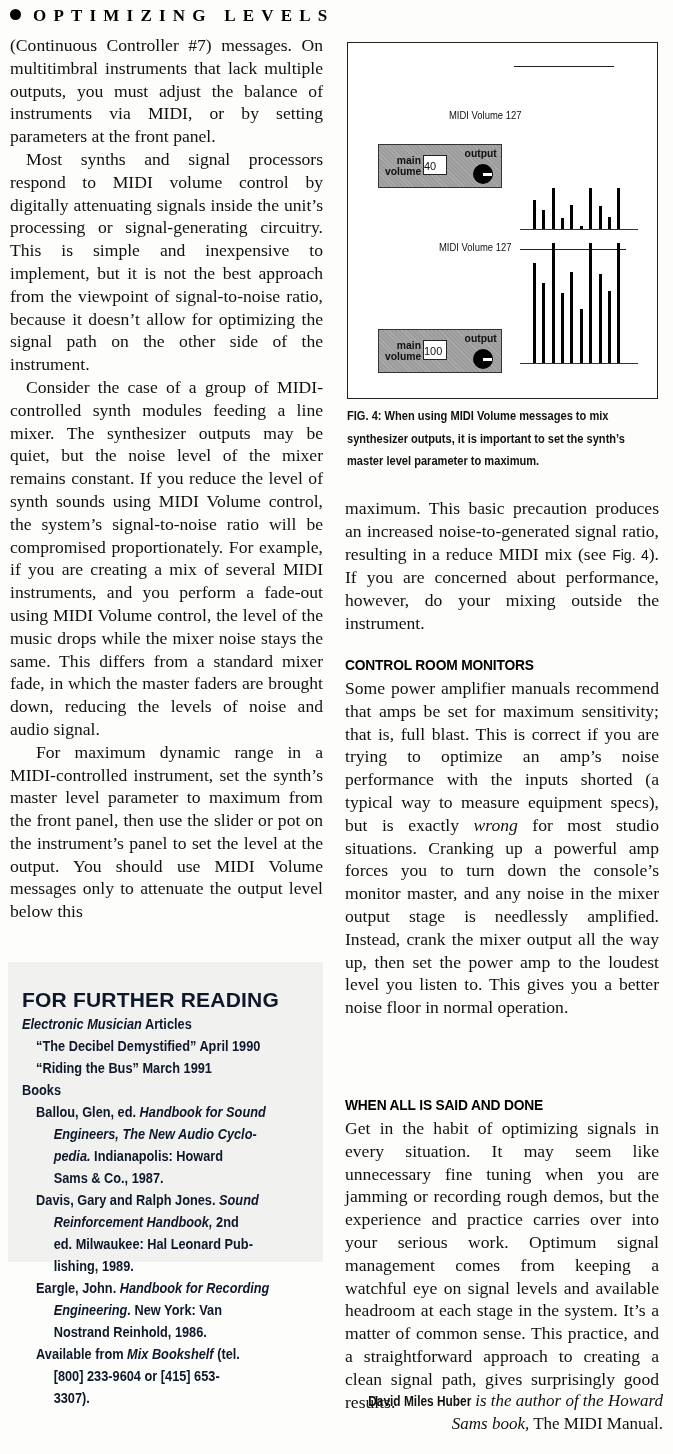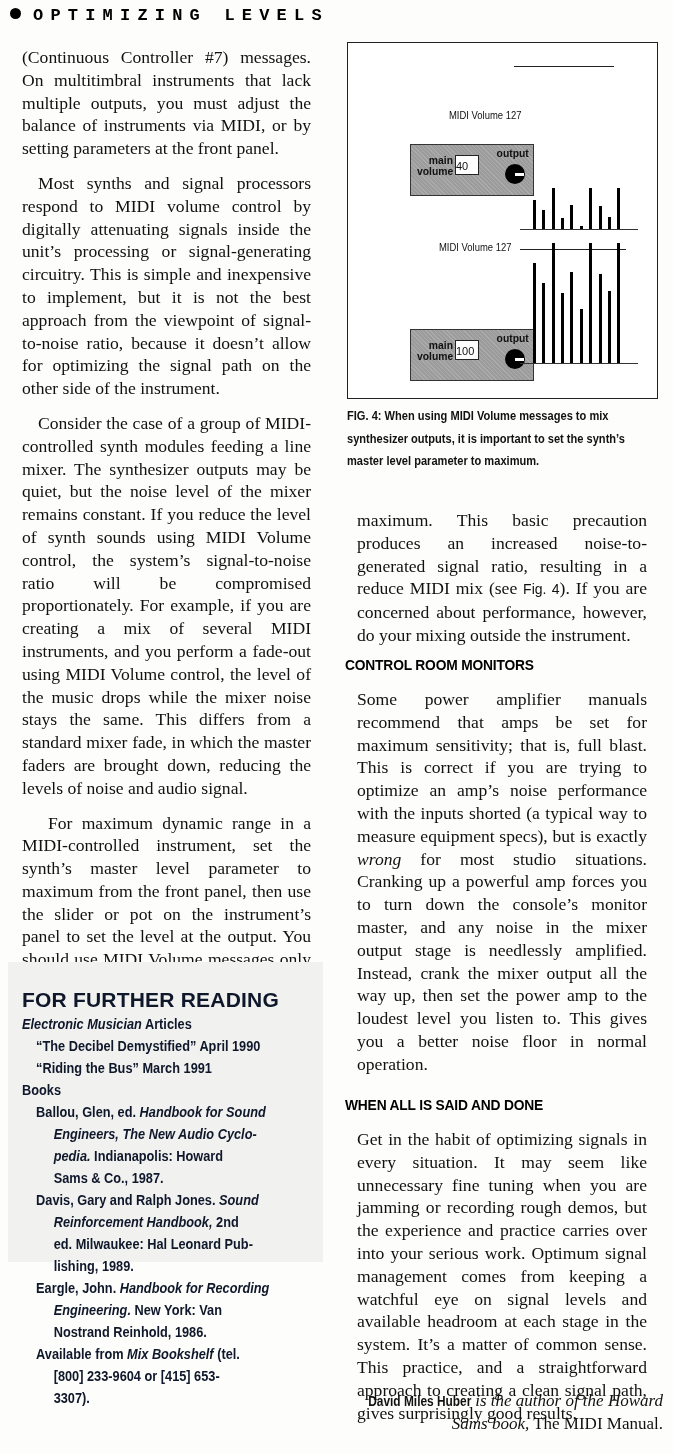--- a/index.html
+++ b/index.html
@@ -1,47 +1,47 @@
 <!DOCTYPE html>
 <html><head>
 <meta charset="utf-8">
 <style>
   html, body { margin:0; padding:0; background:#fdfdfb; }
   body { width:673px; height:1454px; position:relative; overflow:hidden; color:#111; }
   .section-header {
     position:absolute; left:10px; top:6px;
-    font-family:Liberation Mono, monospace; font-weight:bold; font-size:17px;
+    font-family:Liberation Serif, serif; font-weight:bold; font-size:17px;
     letter-spacing:7.2px; color:#000;
   }
   .section-header .bullet { display:inline-block; width:11px; height:11px; background:#000; border-radius:50%; margin-right:12px; vertical-align:1px; }
   .col {
     position:absolute; font-family:"Liberation Serif", serif; font-size:17.6px;
     line-height:22.8px; text-align:justify; color:#111;
   }
-  .col p { margin:12px; }
+  .col p { margin:0; }
   .col p.indent { text-indent:16px; }
   .col p.indent2 { text-indent:26px; }
   .left-col { left:10px; top:34px; width:313px; }
   .right-col-1 { left:345px; top:497px; width:314px; }
   .right-col-2 { left:345px; top:654px; width:314px; }
   .right-col-3 { left:345px; top:1094px; width:314px; }
   .subhead {
     font-family:"Liberation Sans", sans-serif; font-weight:bold; font-size:15px;
     letter-spacing:-0.2px; transform:scaleX(0.92); transform-origin:left; margin-bottom:1px; color:#000;
     height:22px; line-height:22px;
   }
   .fig-box { position:absolute; left:347px; top:42px; width:311px; height:357px; border:1.5px solid #222; background:#fff; box-sizing:border-box; }
   .fig-caption {
     position:absolute; left:347px; top:405px; width:316px;
     font-family:"Liberation Sans", sans-serif; font-weight:bold; font-size:12.6px; line-height:22.5px;
     transform:scaleX(0.88); transform-origin:left; width:360px; color:#111;
   }
-  .panel { position:absolute; width:124px; height:52px; background:#9c9c9c;
+  .panel { position:absolute; width:124px; height:44px; background:#9c9c9c;
     background-image: repeating-linear-gradient(45deg, rgba(255,255,255,0.15) 0 1px, transparent 1px 3px);
-    border:1px solid #333; box-sizing:border-box;margin-left:32px; }
+    border:1px solid #333; box-sizing:border-box; }
   .panel .label { position:absolute; left:4px; top:10px; font-family:"Liberation Sans", sans-serif; font-weight:bold; font-size:11.5px; line-height:11px; text-align:right; width:40px; transform:scaleX(0.9); }
   .panel .value { position:absolute; left:44px; top:10px; width:24px; height:20px; background:#fff; border:1px solid #222; font-family:"Liberation Sans", sans-serif; font-size:11px; line-height:20px; text-align:left; box-sizing:border-box; }
   .panel .out-label { position:absolute; right:4px; top:2px; font-family:"Liberation Sans", sans-serif; font-weight:bold; font-size:11.5px; transform:scaleX(0.9); transform-origin:right; }
   .panel .knob { position:absolute; right:8px; top:19px; width:20px; height:20px; border-radius:50%; background:#000; }
   .panel .knob::after { content:""; position:absolute; left:10px; top:9px; width:9px; height:2.5px; background:#fff; }
   .midi-label { position:absolute; font-family:"Liberation Sans", sans-serif; font-size:10.5px; transform:scaleX(0.9); transform-origin:left; }
   .bars { position:absolute; width:118px; border-bottom:1.5px solid #333; }
   .bar { position:absolute; bottom:0; width:3px; background:#000; }
   .hline { position:absolute; height:1px; background:#222; }
   .sidebar-box {

